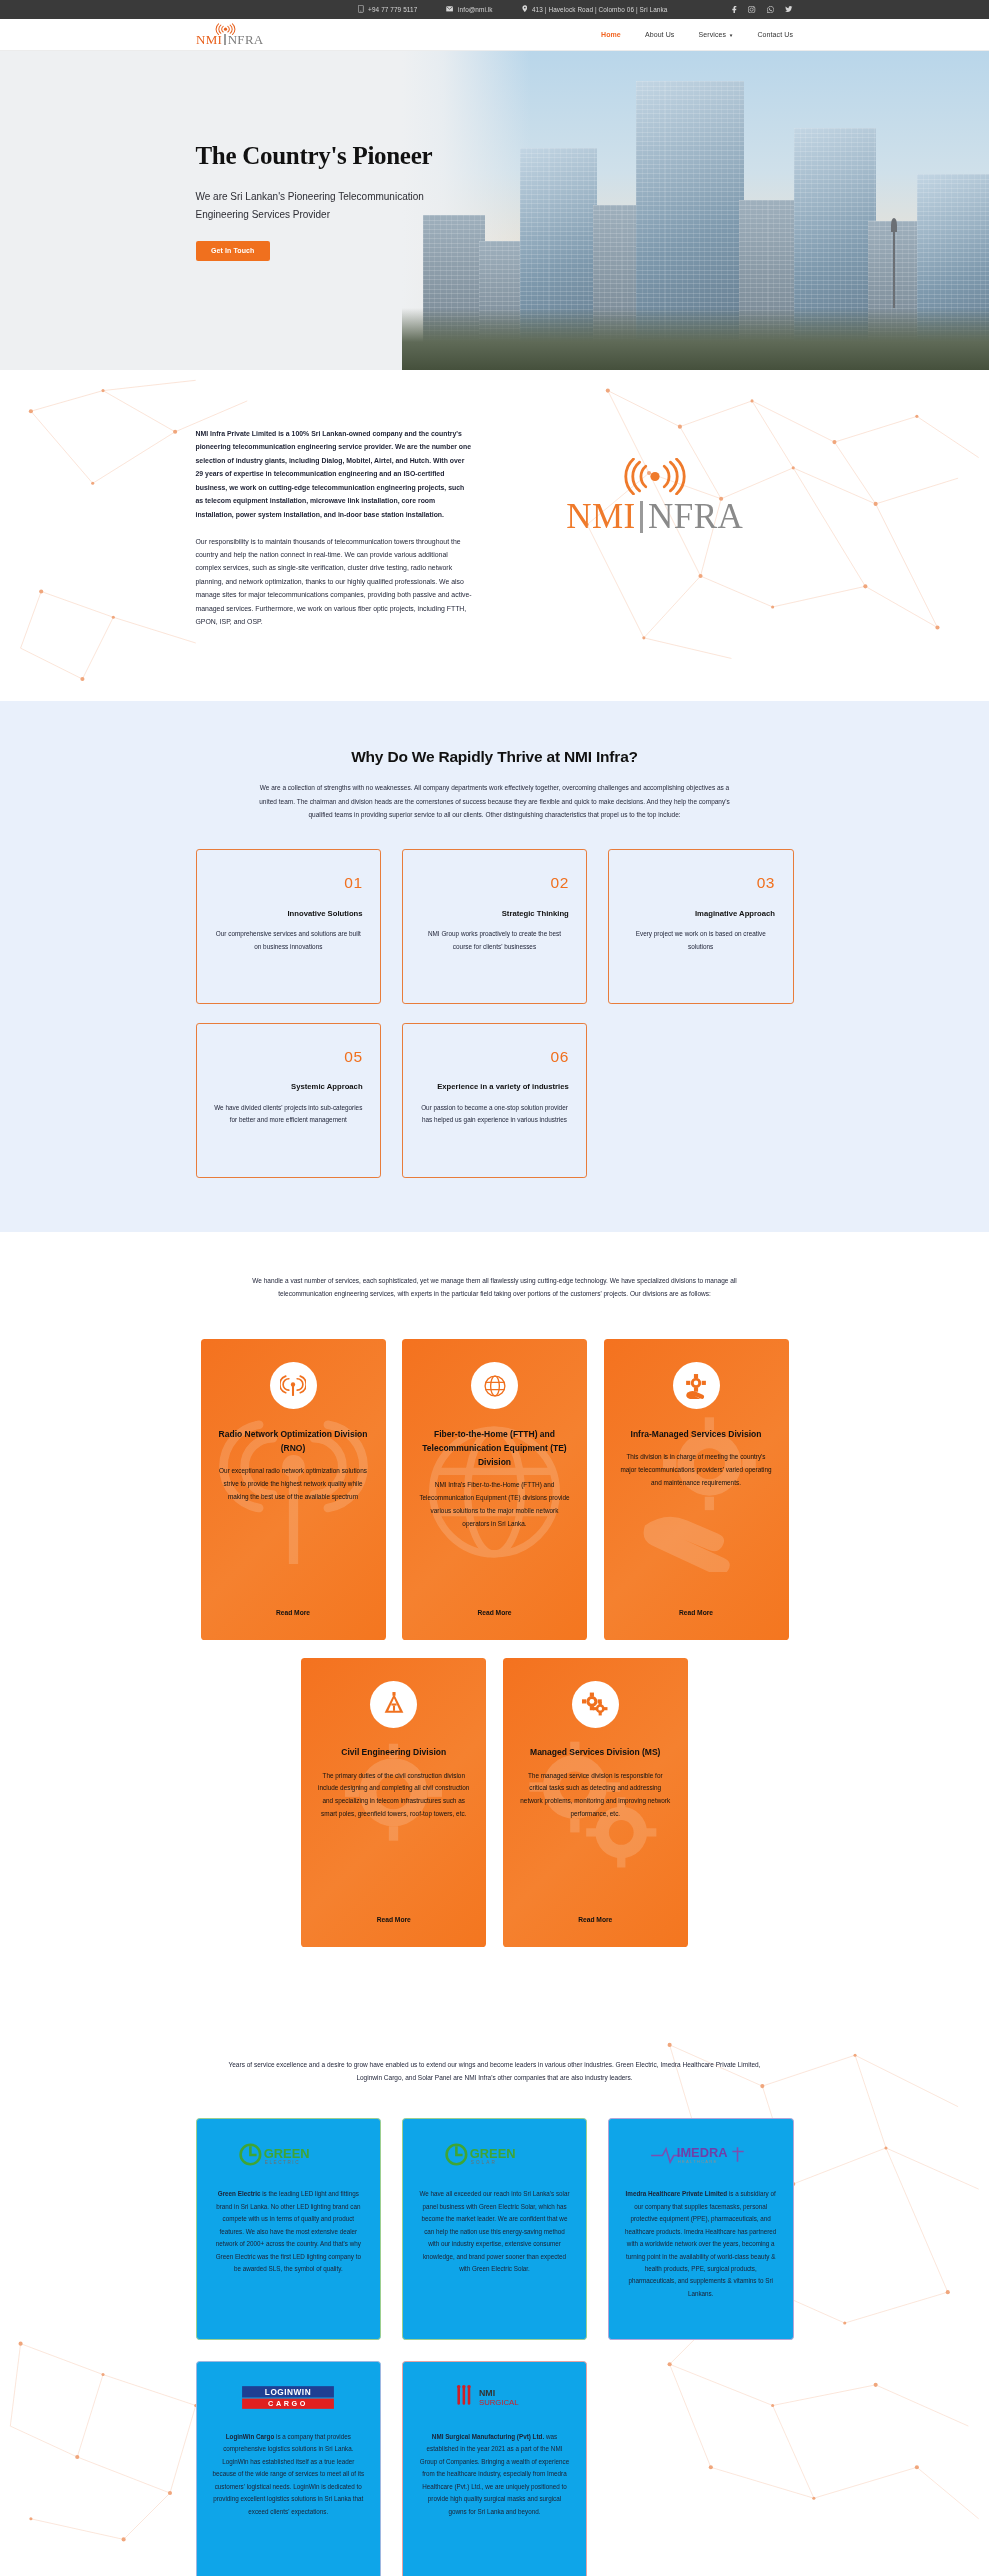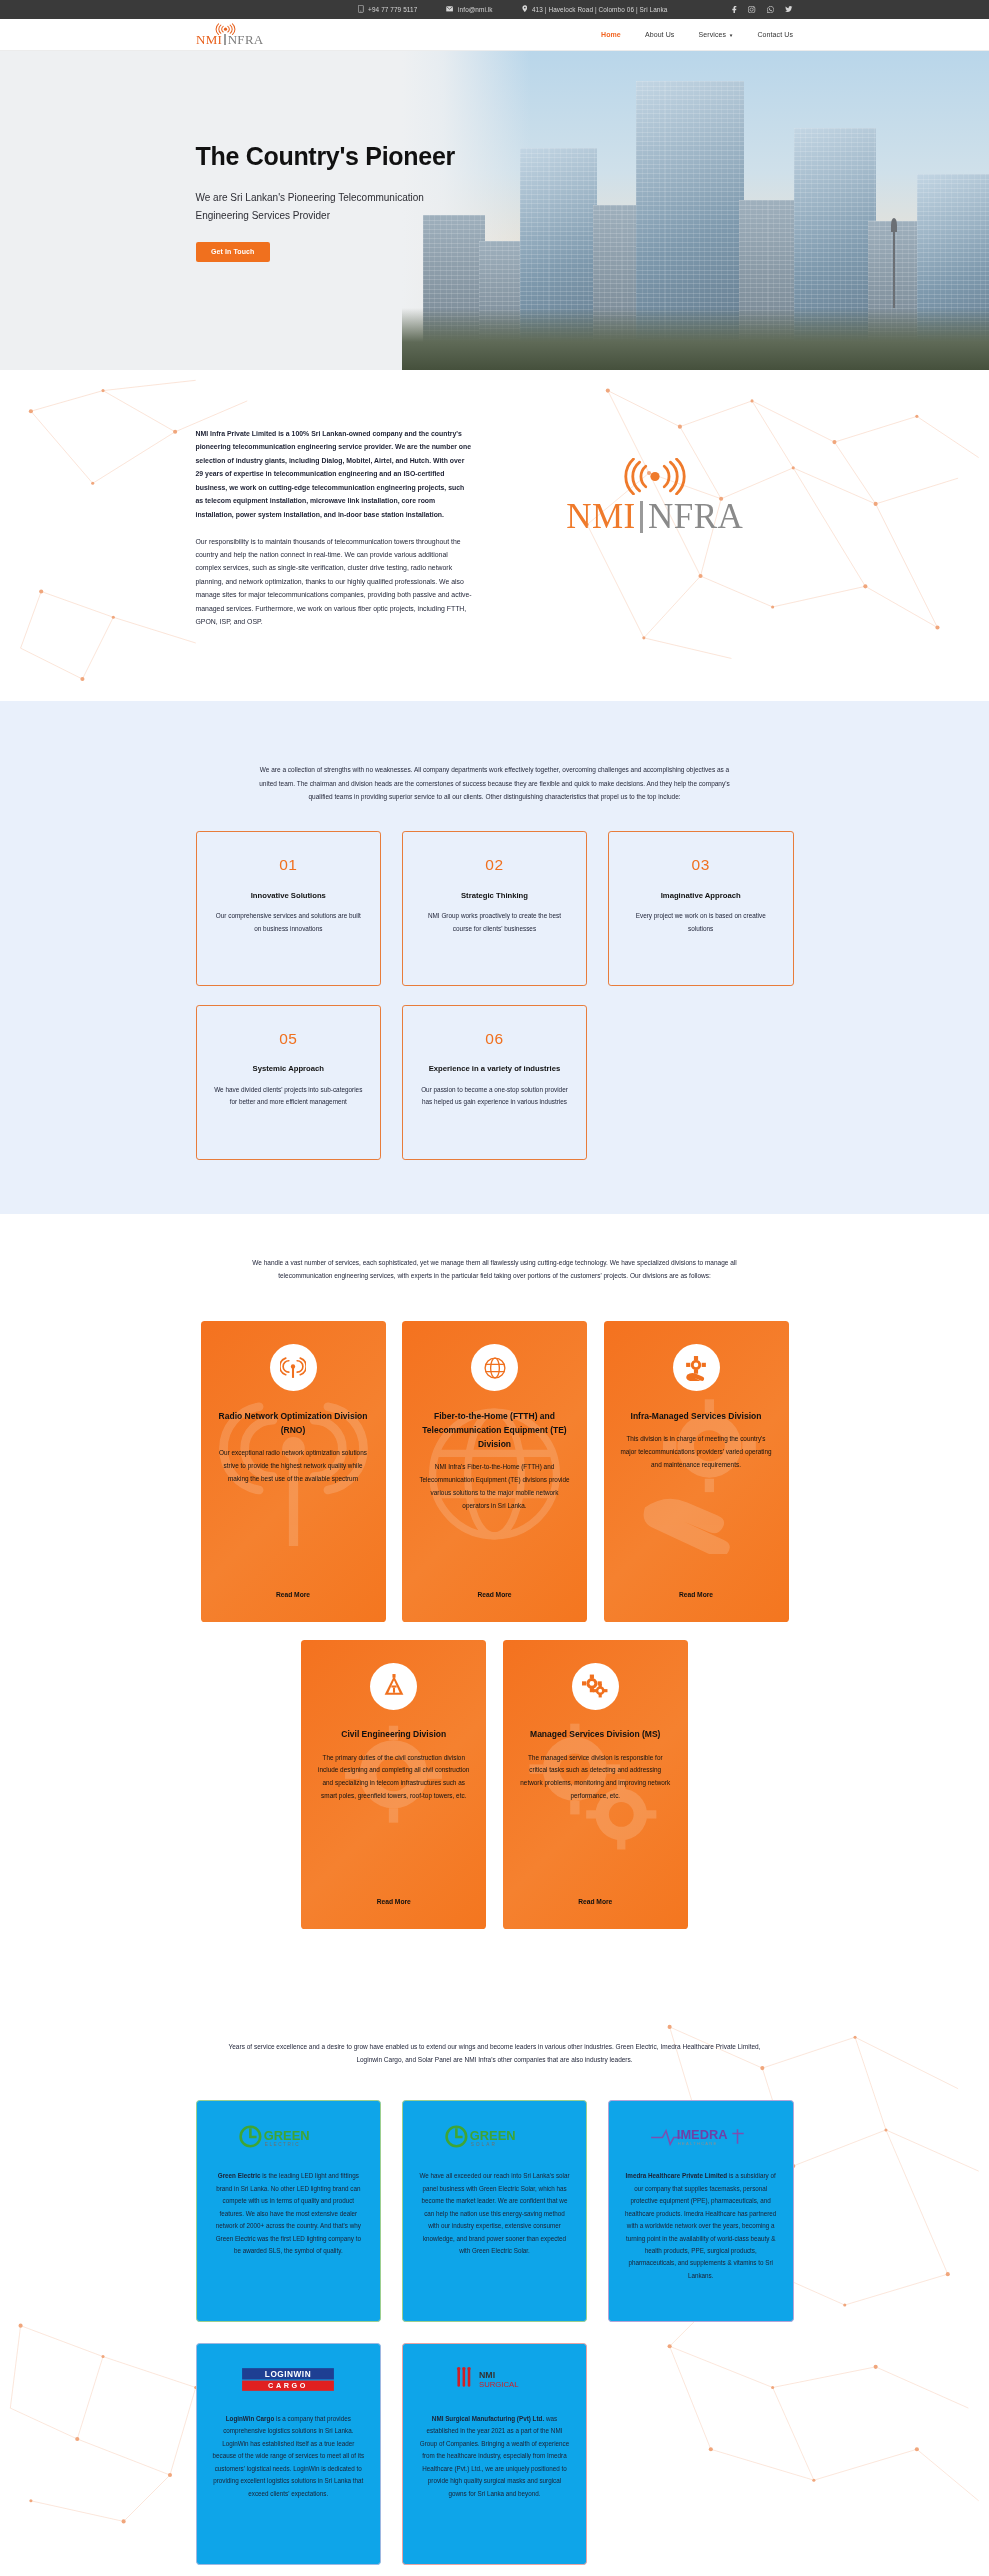--- a/index.html
+++ b/index.html
@@ -52,21 +52,21 @@
   .bld { position:absolute; bottom:0; background:linear-gradient(to bottom,#9fb0bd,#6d7c88); }
   .bld.glass { background:linear-gradient(160deg,#c3d6e4,#7e99ad 55%,#5d7385); }
   .bld:after{
     content:""; position:absolute; inset:0;
     background-image:repeating-linear-gradient(to bottom, rgba(255,255,255,.16) 0 1px, rgba(0,0,0,0) 1px 4.6px),
                      repeating-linear-gradient(to right, rgba(255,255,255,.10) 0 1px, rgba(0,0,0,0) 1px 5.7px);
   }
   .tower{position:absolute;bottom:62px;right:94px;width:2.1px;height:77px;background:#6b6f74;}
   .tower:before{content:"";position:absolute;top:-13.4px;left:-2.1px;width:6.2px;height:14.4px;border-radius:50% 50% 0 0;background:#6b6f74;}
   .hero-inner { position:relative; z-index:3; width:598px; margin:0 auto; padding-top:91px; }
-  .hero h1 { font-size:25px; font-weight:bold; letter-spacing:-0.3px; color:#111; }
+  .hero h1 { font-size:25px; font-weight:bold; letter-spacing:-0.3px; color:#111;font-family:Liberation Serif, serif; }
   .hero p { margin-top:18px; font-size:10px; line-height:1.75; color:#2c2c33; max-width:247px; }
   .btn-primary {
     display:inline-block; margin-top:17.5px; background:#f0701e; color:#fff;
     border:none; border-radius:2.1px; padding:6.7px 15.5px; font-size:7px;
     font-weight:bold; letter-spacing:0.1px; cursor:pointer;
   }
 
   
   .about { position:relative; padding:57px 0 72px; background:#fff; overflow:hidden; }
   .net { position:absolute; inset:0; pointer-events:none; }
@@ -80,21 +80,21 @@
   .biglogo-bar { width:3.1px; height:32px; background:#9a9a9a; margin:0 4.6px; }
 
   
   .why { background:#e9f0fb; padding:47px 0 54px; }
   .why h2 { text-align:center; font-size:15.5px; font-weight:bold; color:#111; letter-spacing:-0.2px; }
   .why-lead { margin:15.5px auto 0; width:484px; text-align:center; font-size:6.5px; line-height:2.05; color:#25283a; }
   .cards6 { margin-top:28px; display:grid; grid-template-columns:repeat(3,1fr); gap:18.5px 20.6px; }
   .card6 {
     border:0.7px solid #e87c3a; border-radius:3.1px; background:transparent;
     min-height:155px; padding:24px 17.5px 20.6px; text-align:center;
-    display:flex; flex-direction:column; align-items:center;
+    display:flex; flex-direction:column; align-items:flex-end;
   }
   .card6 .num { font-size:15.5px; color:#f0701e; letter-spacing:0.5px; }
   .card6 .ttl { margin-top:15.5px; font-size:7.7px; font-weight:bold; color:#111; line-height:1.5; }
   .card6 .dsc { margin-top:8.8px; font-size:6.4px; line-height:1.95; color:#22263a; }
 
   
   .divs { background:#fff; padding:42px 0 67px; }
   .divs-lead { width:526px; margin:0 auto; text-align:center; font-size:6.5px; line-height:2.05; color:#22263a; }
   .div-row { margin-top:39px; display:flex; justify-content:center; gap:16.5px; }
   .div-card {
@@ -311,20 +311,21 @@
             <span class="biglogo-bar"></span>
             <span style="color:#8a8a8a;">NFRA</span>
           </div>
         </div>
       </div>
     </div>
   </section>
 
   <section class="why">
     <div class="container">
+      <h2>Why Do We Rapidly Thrive at NMI Infra?</h2>
       <div class="why-lead">We are a collection of strengths with no weaknesses. All company departments work effectively together, overcoming challenges and accomplishing objectives as a united team. The chairman and division heads are the cornerstones of success because they are flexible and quick to make decisions. And they help the company's qualified teams in providing superior service to all our clients. Other distinguishing characteristics that propel us to the top include:</div>
       <div class="cards6">
         <div class="card6">
           <div class="num">01</div>
           <div class="ttl">Innovative Solutions</div>
           <div class="dsc">Our comprehensive services and solutions are built on business innovations</div>
         </div>
         <div class="card6">
           <div class="num">02</div>
           <div class="ttl">Strategic Thinking</div>

